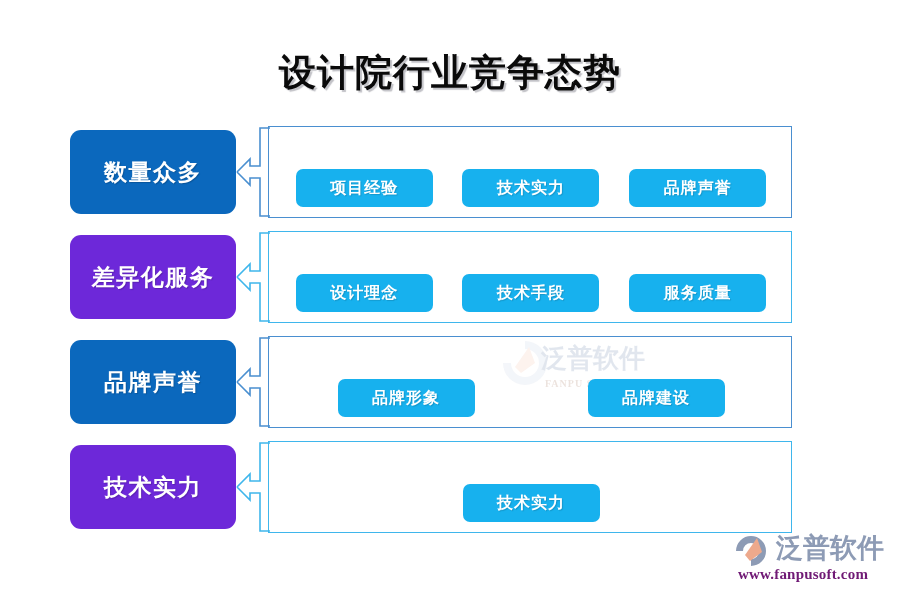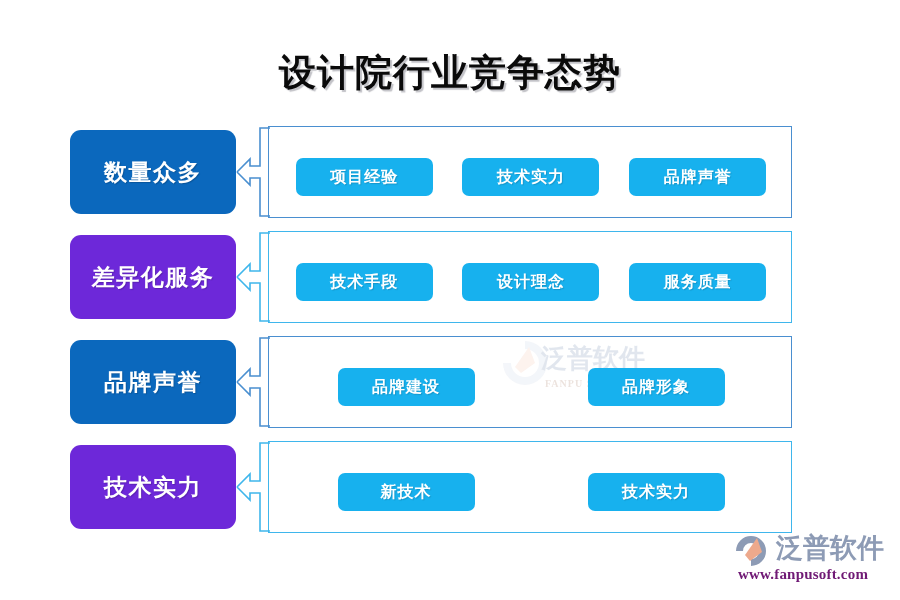--- a/index.html
+++ b/index.html
@@ -108,21 +108,21 @@
     border: 1.5px solid #4a8fd0;
     background: transparent;
     box-sizing: border-box;
   }
   .row.r1 .item-container,
   .row.r3 .item-container { border-color: #3fb6ec; }
 
   .pill-strip {
     position: absolute;
     left: 0;
-    top: 4px;
+    top: 15px;
     width: 524px;
     height: 92px;
     display: flex;
     align-items: center;
     justify-content: space-around;
     padding: 0 12px;
     box-sizing: border-box;
   }
 
   .pill {
@@ -227,61 +227,58 @@
       <div class="row r1">
         <div class="cat-box light">
           <span class="cat-label">差异化服务</span>
         </div>
         <div class="connector"><svg viewBox="0 0 36 100" width="36" height="100" aria-hidden="true">
             <path d="M1 46 L14 33 L14 40 L24 40 L24 2 L34 2 M1 46 L14 59 L14 52 L24 52 L24 90 L34 90" fill="none" stroke="#3fb6ec" stroke-width="1.6" stroke-linejoin="miter"></path>
           </svg></div>
         <div class="item-container">
           <div class="pill-strip">
             <div class="pill">
+              <span class="pill-label">设计理念</span>
+            </div>
+            <div class="pill">
               <span class="pill-label">技术手段</span>
-            </div>
-            <div class="pill">
-              <span class="pill-label">设计理念</span>
             </div>
             <div class="pill">
               <span class="pill-label">服务质量</span>
             </div>
           </div>
         </div>
       </div>
       <div class="row r2">
         <div class="cat-box dark">
           <span class="cat-label">品牌声誉</span>
         </div>
         <div class="connector"><svg viewBox="0 0 36 100" width="36" height="100" aria-hidden="true">
             <path d="M1 46 L14 33 L14 40 L24 40 L24 2 L34 2 M1 46 L14 59 L14 52 L24 52 L24 90 L34 90" fill="none" stroke="#4a8fd0" stroke-width="1.6" stroke-linejoin="miter"></path>
           </svg></div>
         <div class="item-container">
           <div class="pill-strip">
             <div class="pill">
+              <span class="pill-label">品牌形象</span>
+            </div>
+            <div class="pill">
               <span class="pill-label">品牌建设</span>
-            </div>
-            <div class="pill">
-              <span class="pill-label">品牌形象</span>
             </div>
           </div>
         </div>
       </div>
       <div class="row r3">
         <div class="cat-box light">
           <span class="cat-label">技术实力</span>
         </div>
         <div class="connector"><svg viewBox="0 0 36 100" width="36" height="100" aria-hidden="true">
             <path d="M1 46 L14 33 L14 40 L24 40 L24 2 L34 2 M1 46 L14 59 L14 52 L24 52 L24 90 L34 90" fill="none" stroke="#3fb6ec" stroke-width="1.6" stroke-linejoin="miter"></path>
           </svg></div>
         <div class="item-container">
           <div class="pill-strip">
-            <div class="pill">
-              <span class="pill-label">新技术</span>
-            </div>
             <div class="pill">
               <span class="pill-label">技术实力</span>
             </div>
           </div>
         </div>
       </div>
     </div>
 
   <div id="brand-logo">
     <div id="brand-mark">

